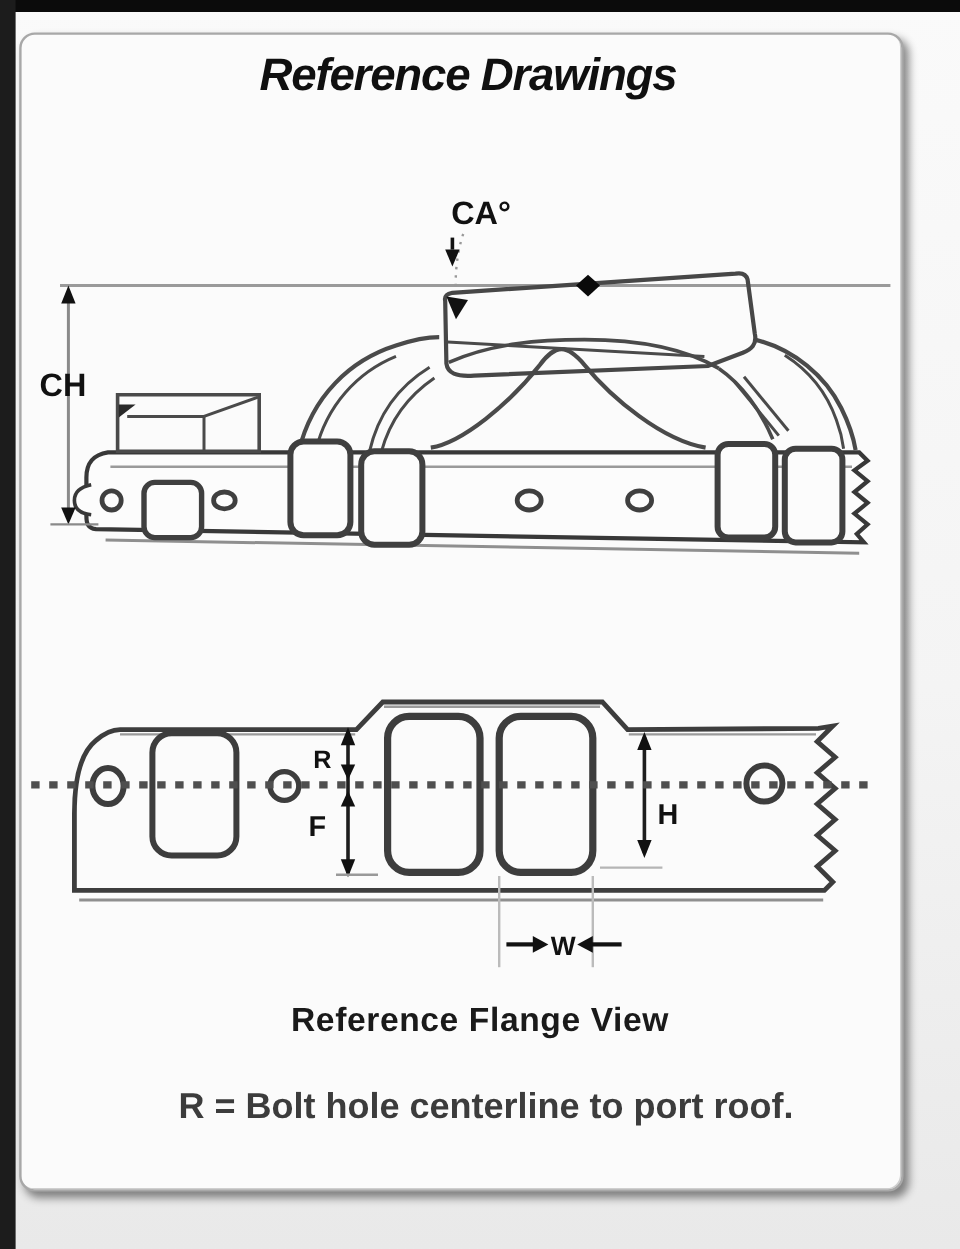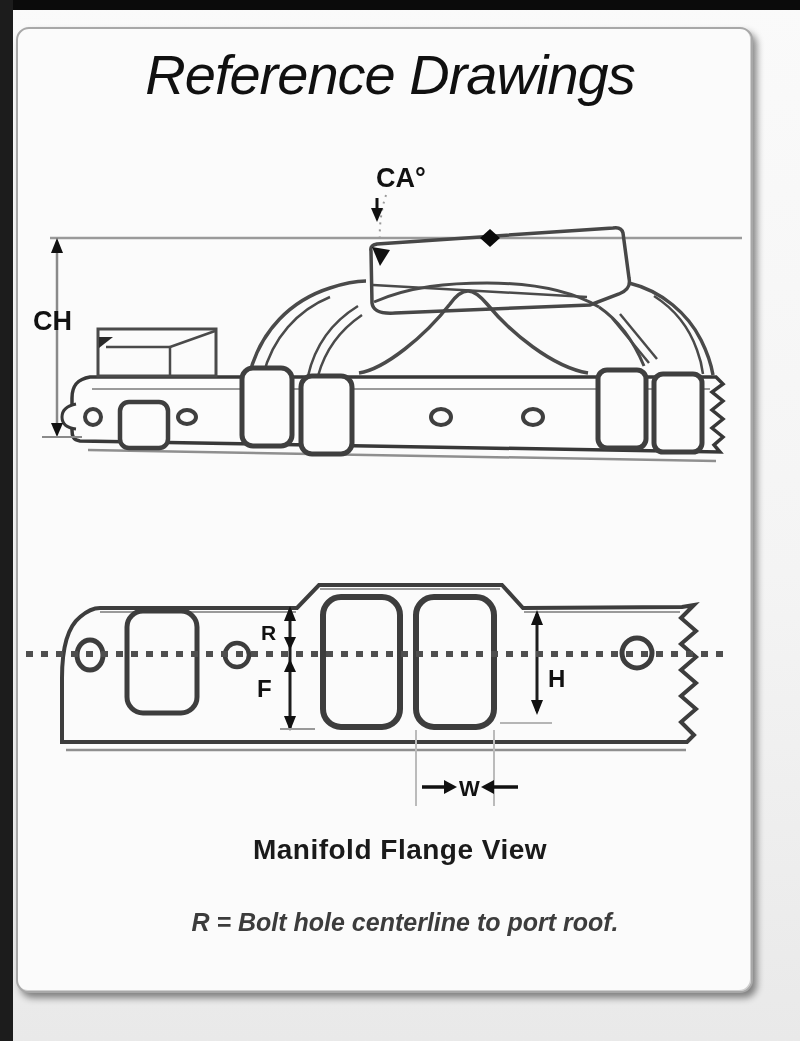--- a/index.html
+++ b/index.html
@@ -12,31 +12,31 @@
   .bar-left{position:absolute;left:0;top:0;width:13px;height:1041px;background:#1c1c1c;}
   .page{
     position:absolute;left:16px;top:27px;width:737px;height:966px;
     background:#fbfbfb;border:2px solid #a8a8a8;border-radius:13px;
     box-shadow:4px 5px 7px rgba(0,0,0,0.45), inset -1px -1px 0 #cfcfcf;
     box-sizing:border-box;
   }
   svg.drawing{position:absolute;left:0;top:0;width:800px;height:1041px;}
   .title{
     position:absolute;left:50px;top:42px;width:680px;text-align:center;
-    font-size:56px;font-weight:normal;font-style:italic;letter-spacing:-1px;
+    font-size:38px;font-weight:bold;font-style:italic;letter-spacing:-1px;
     color:#101010;
   }
   .caption{
     position:absolute;text-align:center;font-weight:bold;color:#1a1a1a;
   }
   .caption.side{left:160px;top:472px;width:520px;font-size:27px;letter-spacing:0.5px;}
   .caption.flange{left:140px;top:834px;width:520px;font-size:28px;letter-spacing:0.5px;}
   .legend{
     position:absolute;left:100px;top:906px;width:610px;text-align:center;
-    font-size:25px;font-weight:bold;font-style:italic;color:#3c3c3c;line-height:33px;
+    font-size:30px;font-weight:bold;color:#3c3c3c;line-height:33px;
   }
   .svg-dim{font-family:"Liberation Sans","DejaVu Sans",sans-serif;font-weight:bold;fill:#111;}
 </style>
 </head>
 <body>
 
 <div class="canvas">
   <div class="bar-top"></div>
   <div class="bar-left"></div>
 
@@ -162,17 +162,17 @@
         <line x1="518" y1="787" x2="493" y2="787" stroke="#111" stroke-width="3.5"></line>
         <path d="M481 787 L494 780 L494 794 Z" fill="#111"></path>
         <text x="459" y="796" font-size="22" class="svg-dim">W</text>
       </g>
 
       <line x1="26" y1="654" x2="731" y2="654" stroke="#4f4f4f" stroke-width="6" stroke-dasharray="7 8"></line>
     </g>
   </svg>
 
   <div class="title">Reference Drawings</div>
-  <div class="caption flange">Manifold Flange View</div>
+  <div class="caption flange">Reference Flange View</div>
   <div class="legend">
     <div>R = Bolt hole centerline to port roof.</div>
   </div>
 </div>
 
 </body></html>

